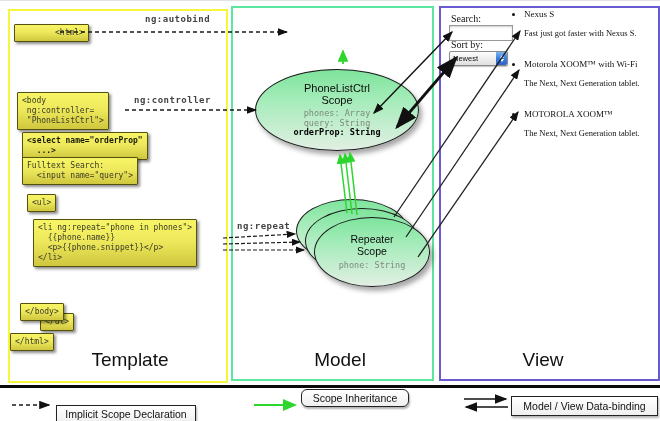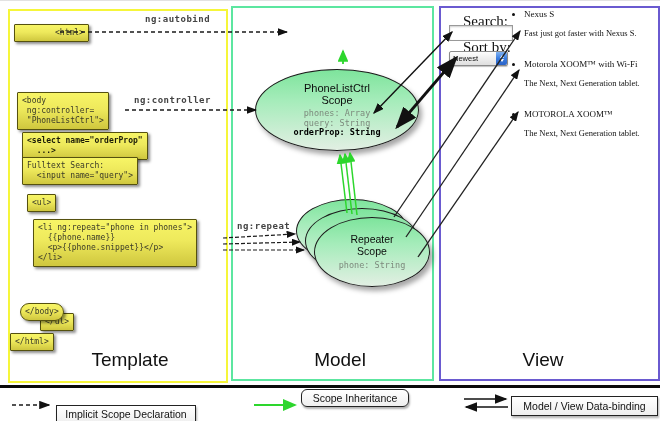--- a/index.html
+++ b/index.html
@@ -17,21 +17,21 @@
   .codebox.bold{font-weight:bold;color:#1a1a08;}
   .annot{position:absolute;font-family:"DejaVu Sans Mono",monospace;font-size:9px;
          font-weight:bold;color:#444;z-index:3;letter-spacing:0.5px;}
   .ellipse{position:absolute;border:1.6px solid #1c1c1c;border-radius:50%;
            background:linear-gradient(180deg,#7ee49c 0%,#a5ecba 38%,#e2efe3 100%);
            box-shadow:3px 4px 5px rgba(0,0,0,0.35);z-index:2;
            display:flex;flex-direction:column;align-items:center;justify-content:center;text-align:center;}
   .ellipse .etitle{font-size:10.5px;color:#0c0c0c;line-height:12px;}
   .ellipse .eprop{font-family:"DejaVu Sans Mono",monospace;font-size:8.5px;line-height:9.5px;color:#7d8a7d;}
   .ellipse .eprop.boldprop{color:#000;font-weight:bold;}
-  .view-label-sm{position:absolute;font-family:"Liberation Serif",serif;font-size:15px;color:#111;z-index:2;margin-left:12px;}
+  .view-label-sm{position:absolute;font-family:"Liberation Serif",serif;font-size:10px;color:#111;z-index:2;}
   .search-box{position:absolute;left:449px;top:24px;width:58px;height:12px;background:#fff;
               border:1px solid #999;box-shadow:inset 0 1px 2px rgba(0,0,0,0.2);z-index:2;font-size:8px;}
   .sort-select{position:absolute;left:449px;top:50px;width:57px;height:13px;background:linear-gradient(180deg,#fdfdfd,#dfdfdf);
                border:1px solid #8a8a8a;border-radius:2px;display:flex;align-items:center;z-index:2;
                font-size:7.5px;color:#111;box-shadow:0 1px 1px rgba(0,0,0,0.25);}
   .sort-select .val{flex:1;padding-left:3px;white-space:nowrap;overflow:hidden;}
   .stepper{width:11px;height:13px;background:linear-gradient(180deg,#7fb2f2 0%,#3a7de0 50%,#2b63c8 100%);
            border-radius:0 2px 2px 0;display:flex;flex-direction:column;align-items:center;justify-content:center;gap:1px;}
   .tri-up{width:0;height:0;border-left:2.5px solid transparent;border-right:2.5px solid transparent;border-bottom:3px solid #fff;}
   .tri-down{width:0;height:0;border-left:2.5px solid transparent;border-right:2.5px solid transparent;border-top:3px solid #fff;}
@@ -66,21 +66,21 @@
   <div class="codebox bold" style="left:22px;top:131px;">&lt;select name="orderProp"
   ...&gt;</div>
   <div class="codebox" style="left:22px;top:156px;">Fulltext Search:
   &lt;input name="query"&gt;</div>
   <div class="codebox" style="left:27px;top:193px;">&lt;ul&gt;</div>
   <div class="codebox" style="left:33px;top:218px;">&lt;li ng:repeat="phone in phones"&gt;
   {{phone.name}}
   &lt;p&gt;{{phone.snippet}}&lt;/p&gt;
 &lt;/li&gt;</div>
   <div class="codebox" style="left:40px;top:272px;margin-top:40px;">&lt;/ul&gt;</div>
-  <div class="codebox" style="left:20px;top:302px;border-radius:9px;">&lt;/body&gt;</div>
+  <div class="codebox" style="left:20px;top:302px;">&lt;/body&gt;</div>
   <div class="codebox" style="left:10px;top:332px;">&lt;/html&gt;</div>
 
   <div class="annot" style="left:145px;top:13px;">ng:autobind</div>
   <div class="annot" style="left:134px;top:94px;">ng:controller</div>
   <div class="annot" style="left:237px;top:220px;">ng:repeat</div>
 
 
   <div class="ellipse" style="left:255px;top:68px;width:162px;height:80px;">
     <div class="etitle" style="width:90px;font-size:11px;">PhoneListCtrl Scope</div>
     <div class="eprop" style="margin-top:3px;">phones: Array</div>

